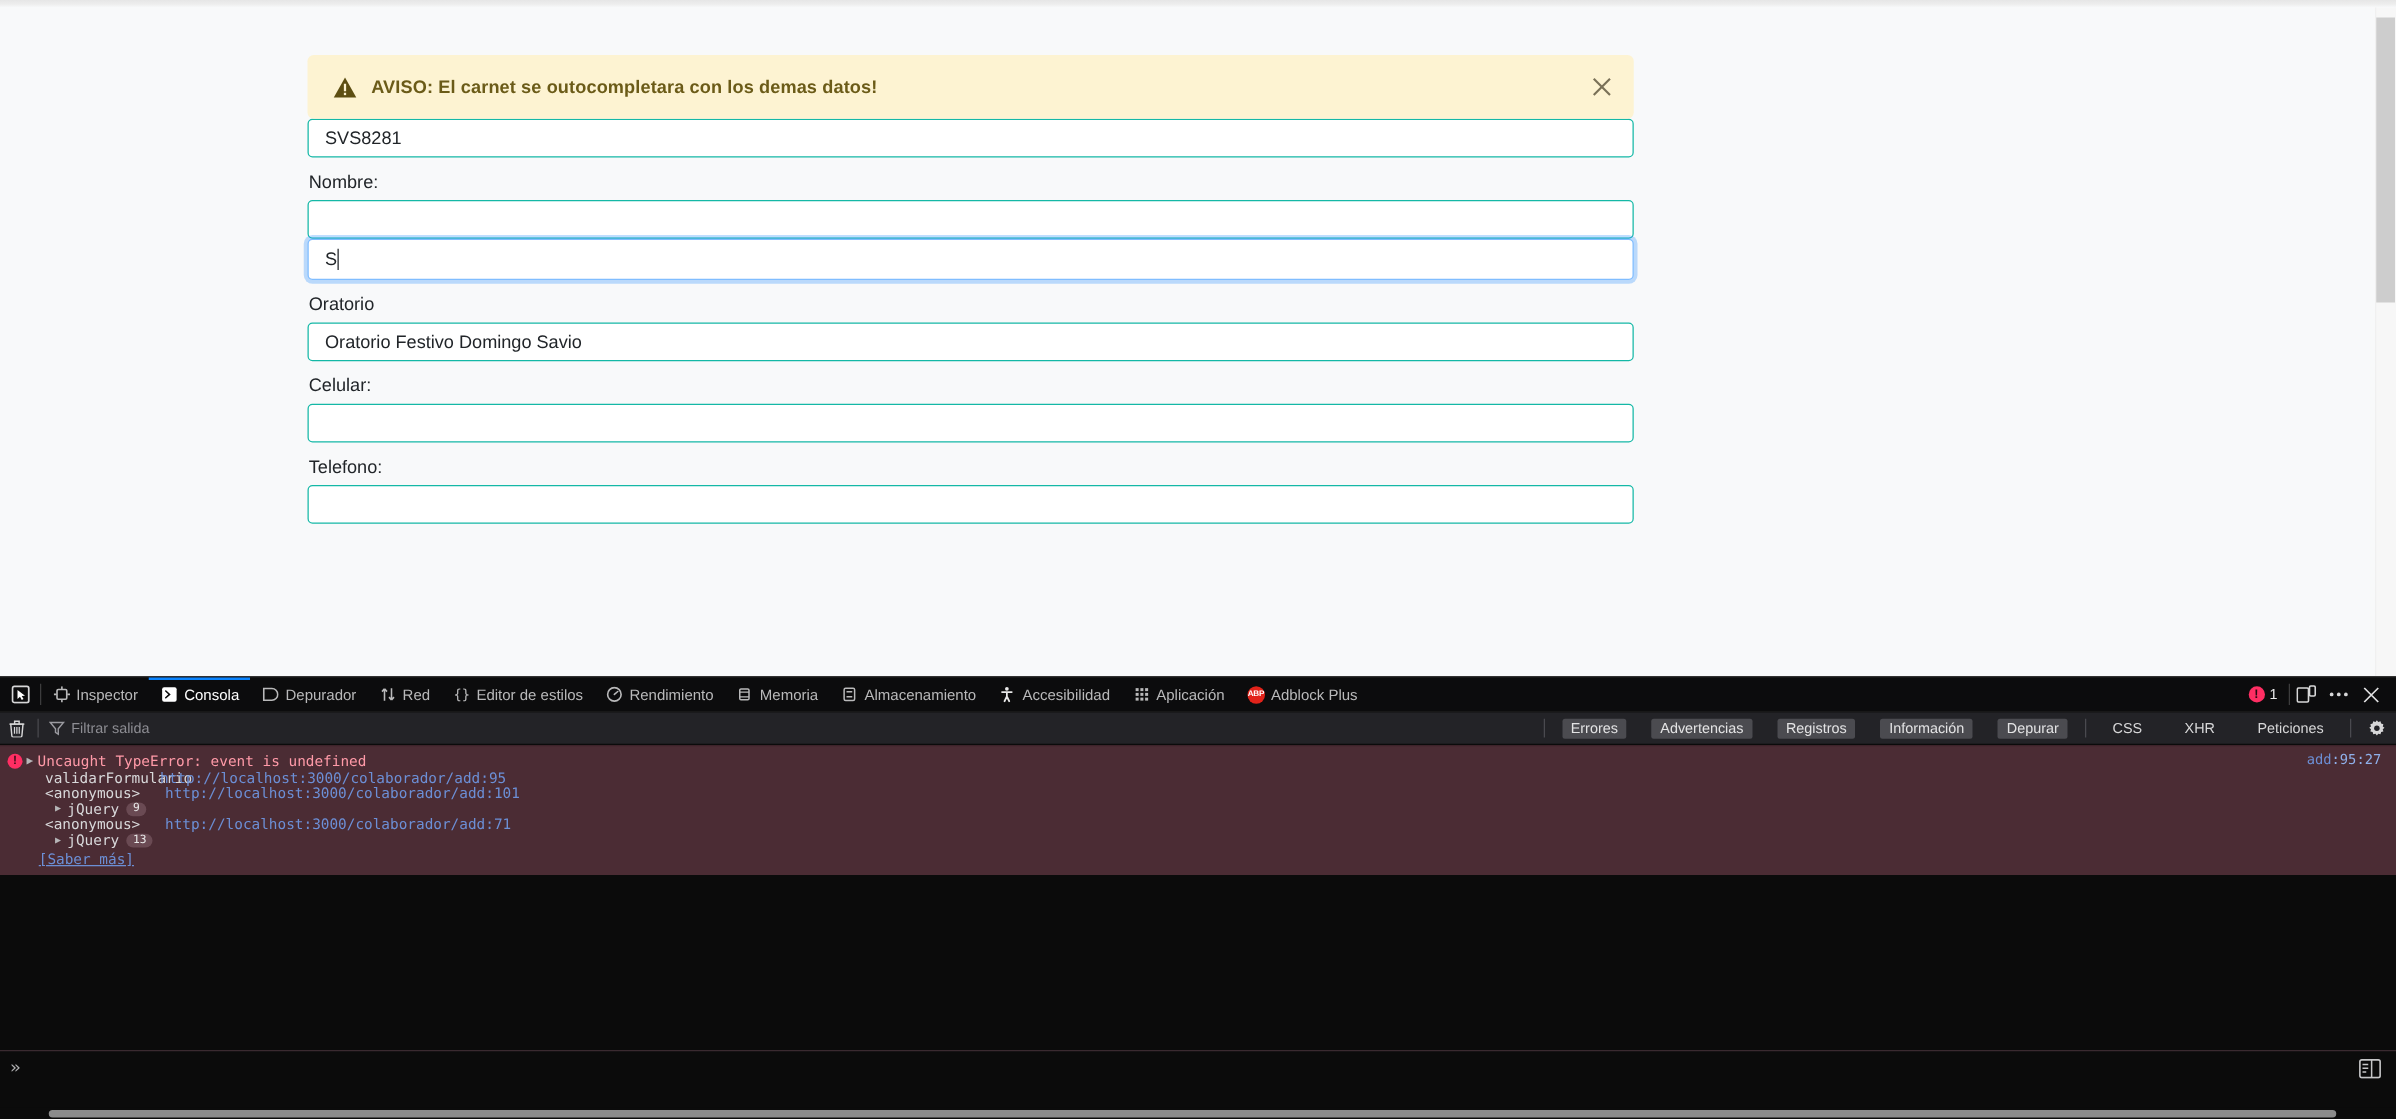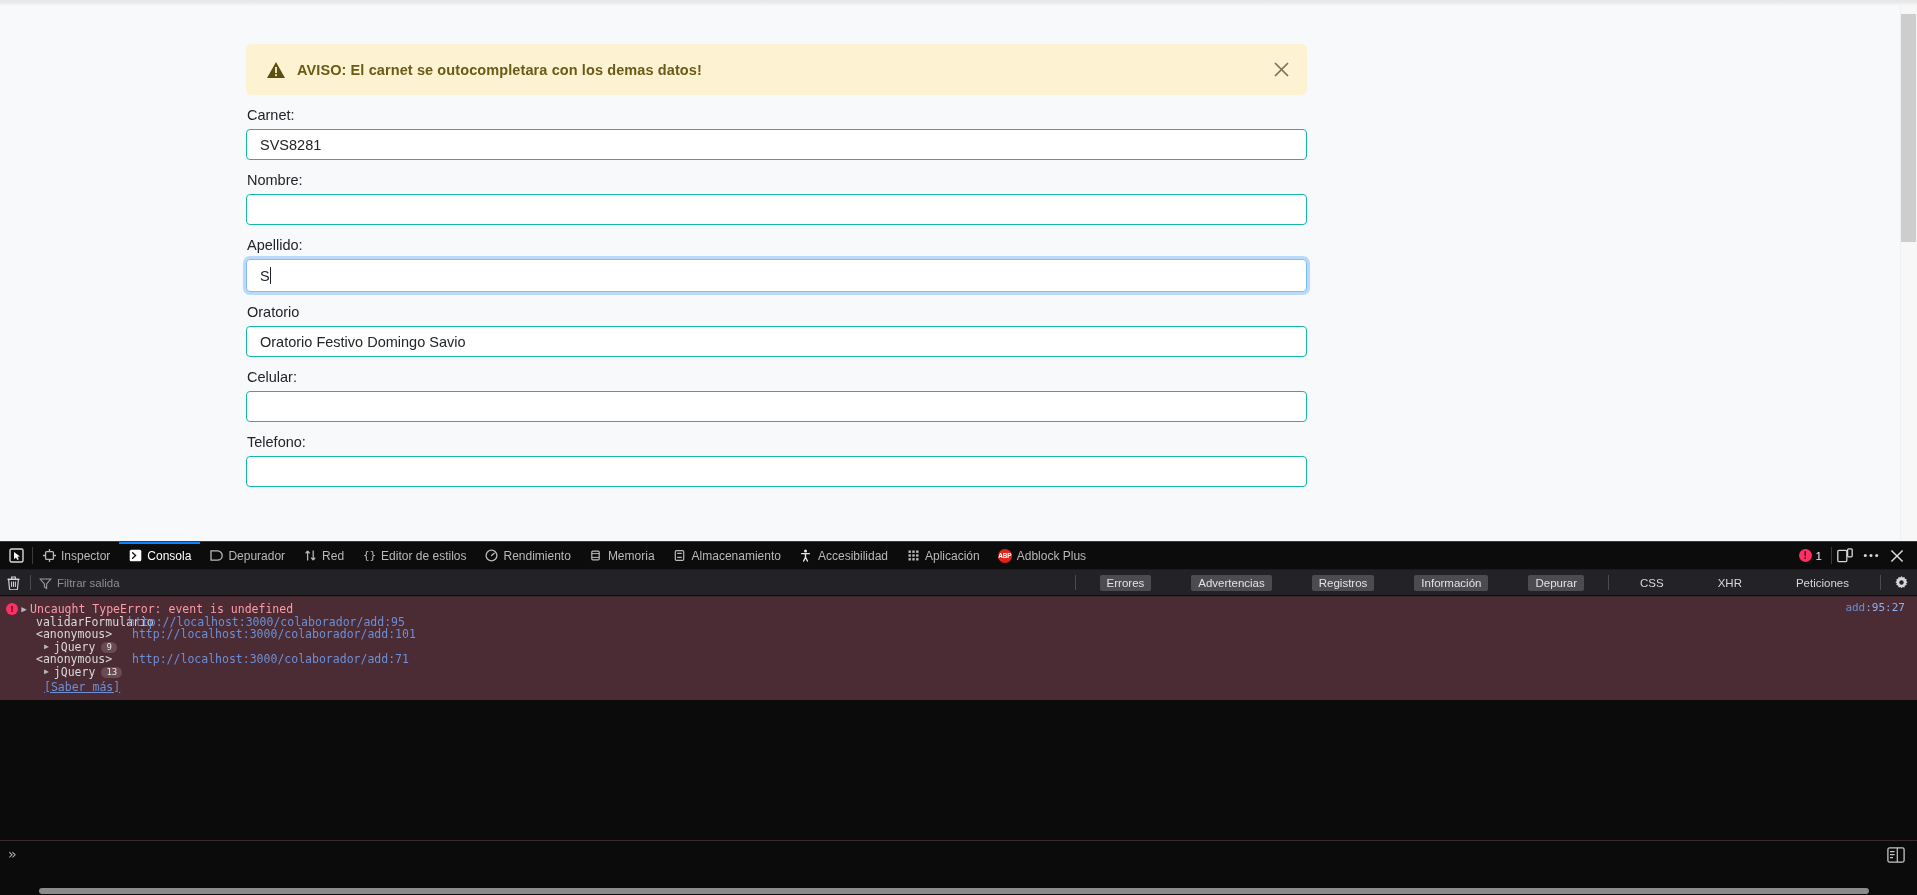--- a/index.html
+++ b/index.html
@@ -208,21 +208,21 @@
   .filter-field .funnel { width: 13px; height: 13px; margin-right: 5px; }
   .filter-placeholder { font-size: 11.5px; color: #8d8d93; }
   #dt-filterbar-right {
     margin-left: auto; display: flex; align-items: center;
     padding-right: 4px; height: 26px;
   }
   .fbtn {
     font-size: 11.5px;
     color: #e3e3e4;
     padding: 2px 7px;
-    margin: 0 20px;
+    margin: 0 10px;
     border-radius: 2px;
     cursor: pointer;
     white-space: nowrap;
   }
   .fbtn.toggled { background: #4b4b50; }
   .fbtn.plain { color: #d7d7d8; }
   .gear-btn {
     width: 24px; height: 24px; display: flex;
     align-items: center; justify-content: center; cursor: pointer;
     margin-left: 4px;
@@ -278,21 +278,21 @@
     height: 12px; padding-left: 44px; line-height: 12px; margin-top: 1px;
   }
   .jq-twisty { color: #b6b6b8; font-size: 8px; margin-right: 5px; cursor: pointer; }
   .jq-label { color: #d8d8da; margin-right: 6px; }
   .jq-count {
     background: #6a4a53; color: #e8e8e8;
     border-radius: 8px; padding: 0 5px;
     font-size: 9px; line-height: 11px;
   }
   .learnmore {
-    padding-left: 44px; margin-top: 2px;
+    padding-left: 31px; margin-top: 2px;
     color: #6c8fd6; text-decoration: underline;
     cursor: pointer; display: inline-block;
   }
   .msg-loc {
     position: absolute; right: 12px; top: 4px;
     color: #6c8fd6;
     font-family: "DejaVu Sans Mono", monospace;
     font-size: 11px;
     cursor: pointer;
   }
@@ -348,27 +348,25 @@
         </svg>
       </span>
       <span class="alert-text">AVISO: El carnet se outocompletara con los demas datos!</span>
       <button class="alert-close" aria-label="cerrar">
         <svg width="17" height="17" viewBox="0 0 17 17">
           <path d="M2 2 L15 15 M15 2 L2 15" stroke="#7a7158" stroke-width="1.7" fill="none"></path>
         </svg>
       </button>
     </div>
 
-    <div class="field-label">Carnet:</div>
     <input class="field-input" type="text" value="SVS8281" style="">
 
     <div class="field-label">Nombre:</div>
     <input class="field-input" type="text" value="" style="">
 
-    <div class="field-label">Apellido:</div>
     <div class="field-input focused fake-input">
       <span>S</span>
         <span class="caret"></span>
     </div>
 
     <div class="field-label">Oratorio</div>
     <input class="field-input" type="text" value="Oratorio Festivo Domingo Savio" style="">
 
     <div class="field-label">Celular:</div>
     <input class="field-input" type="text" value="" style="">

